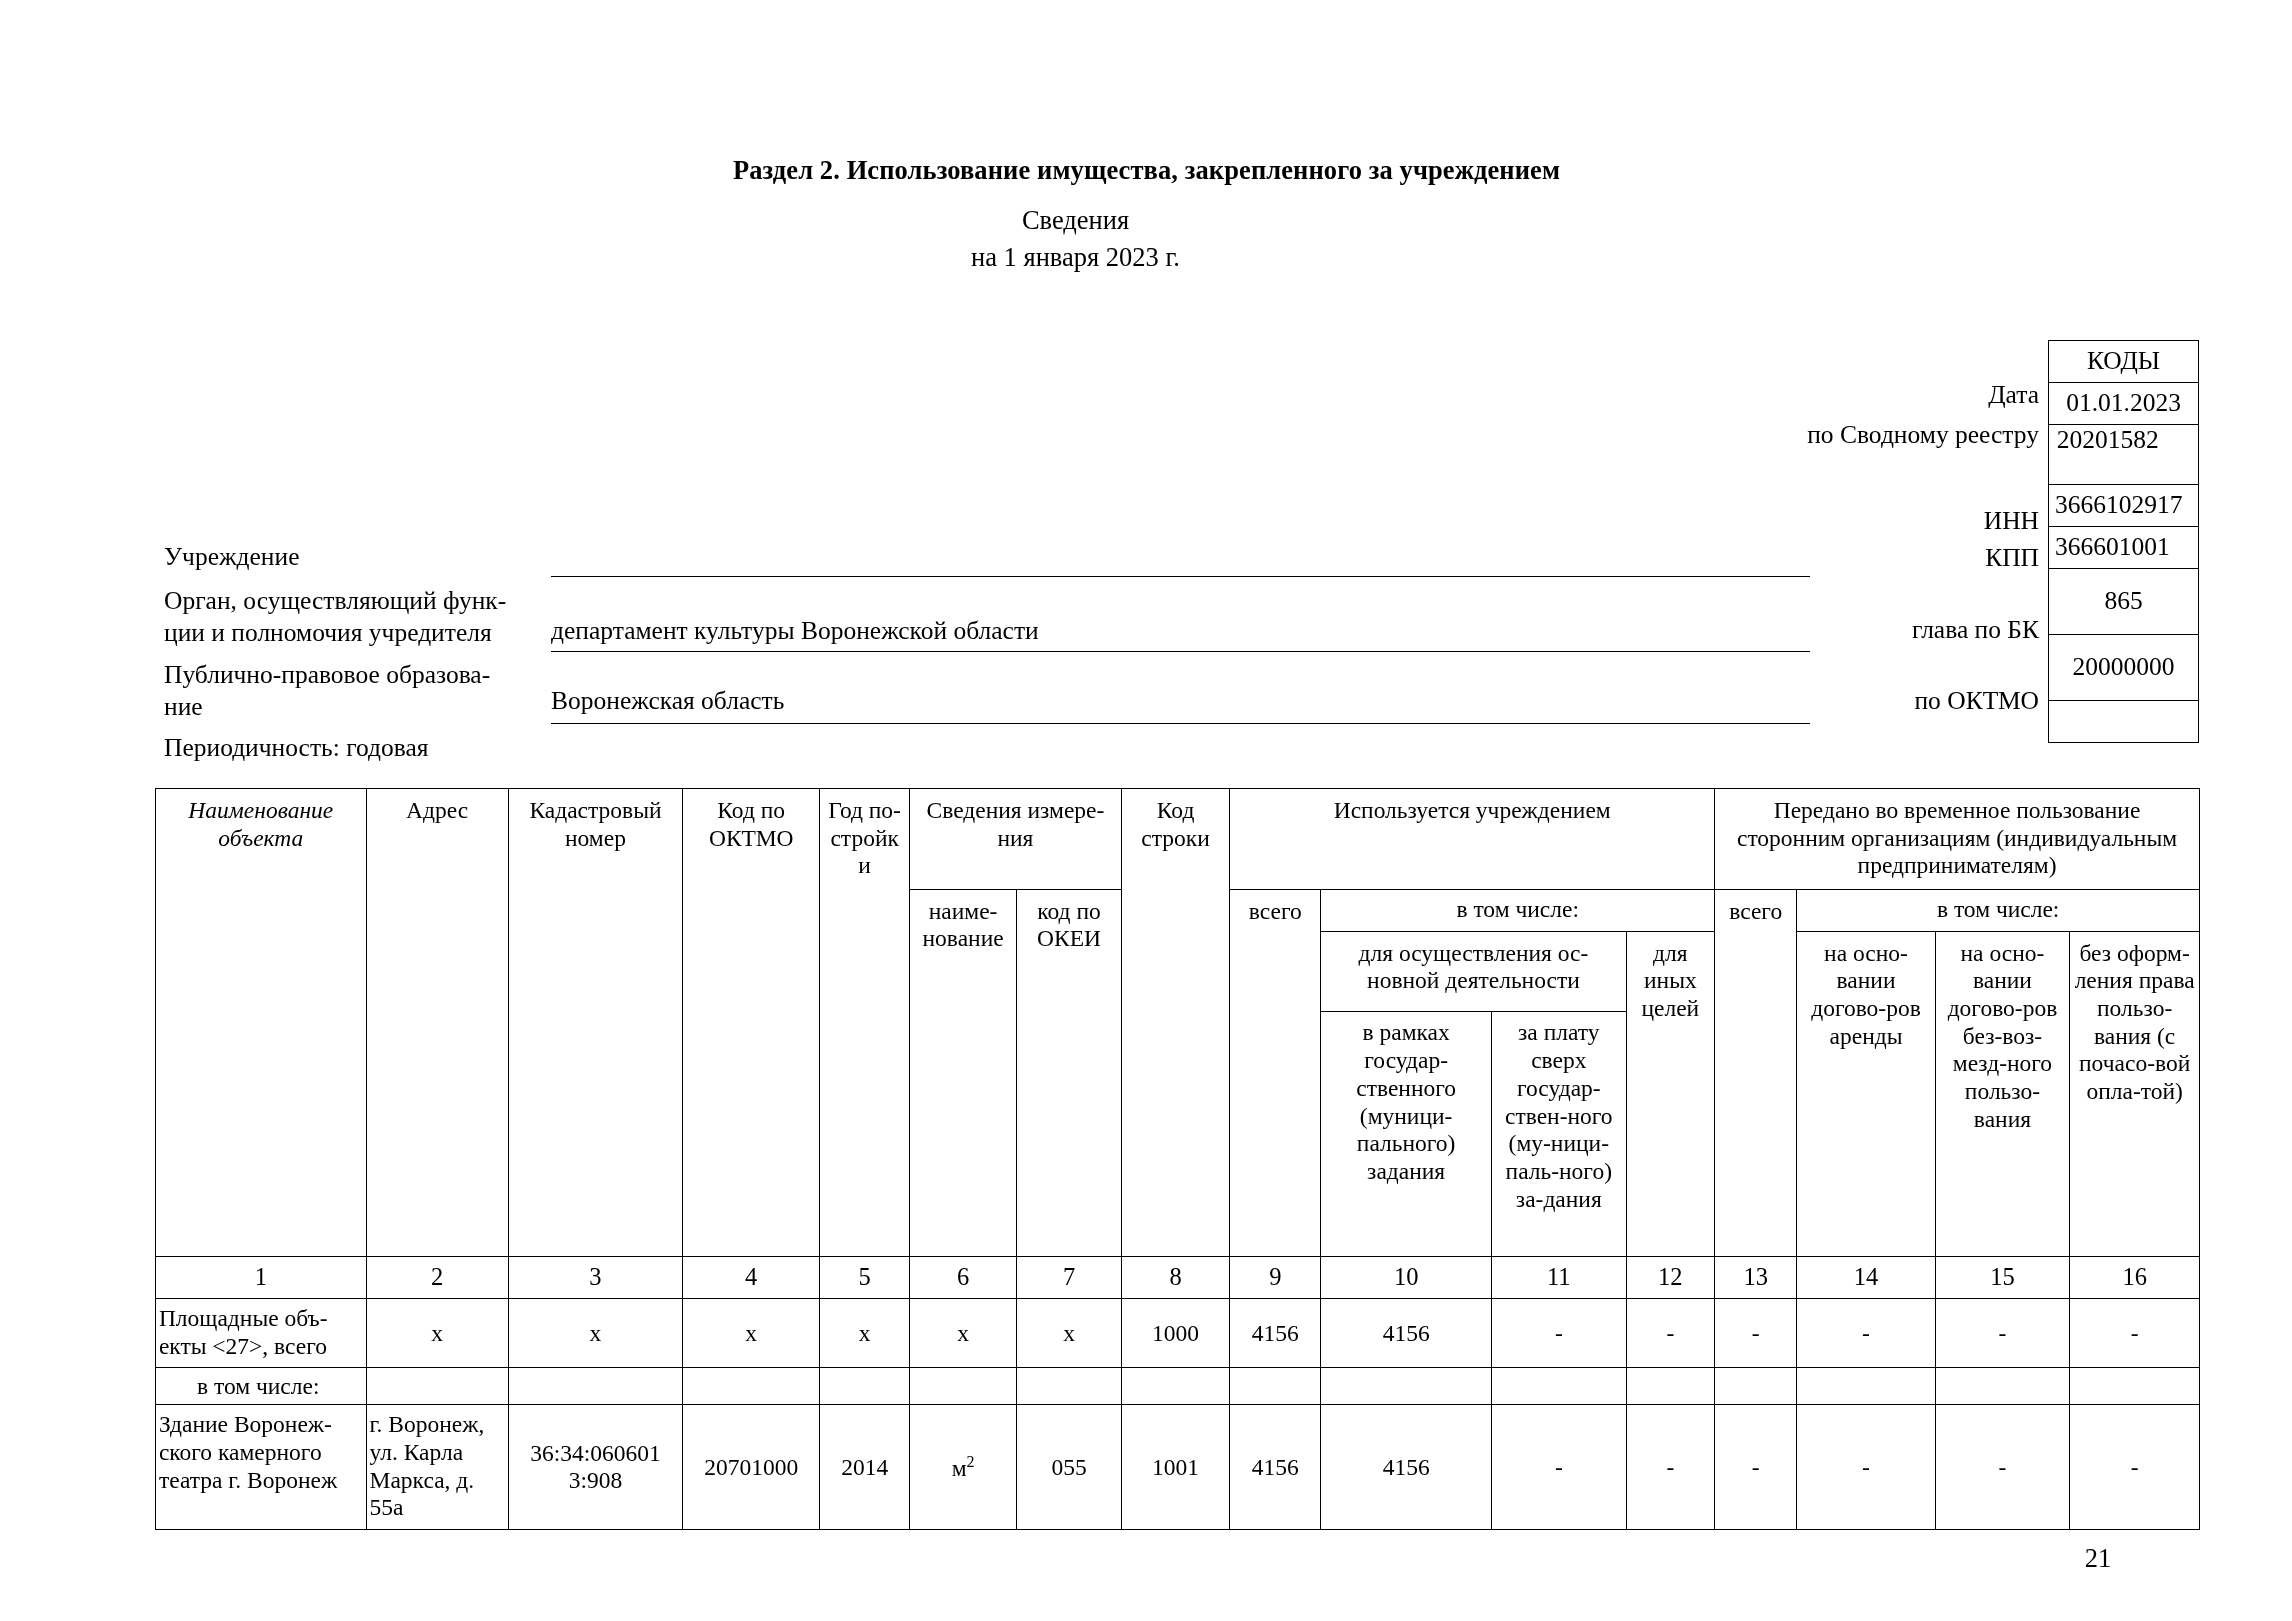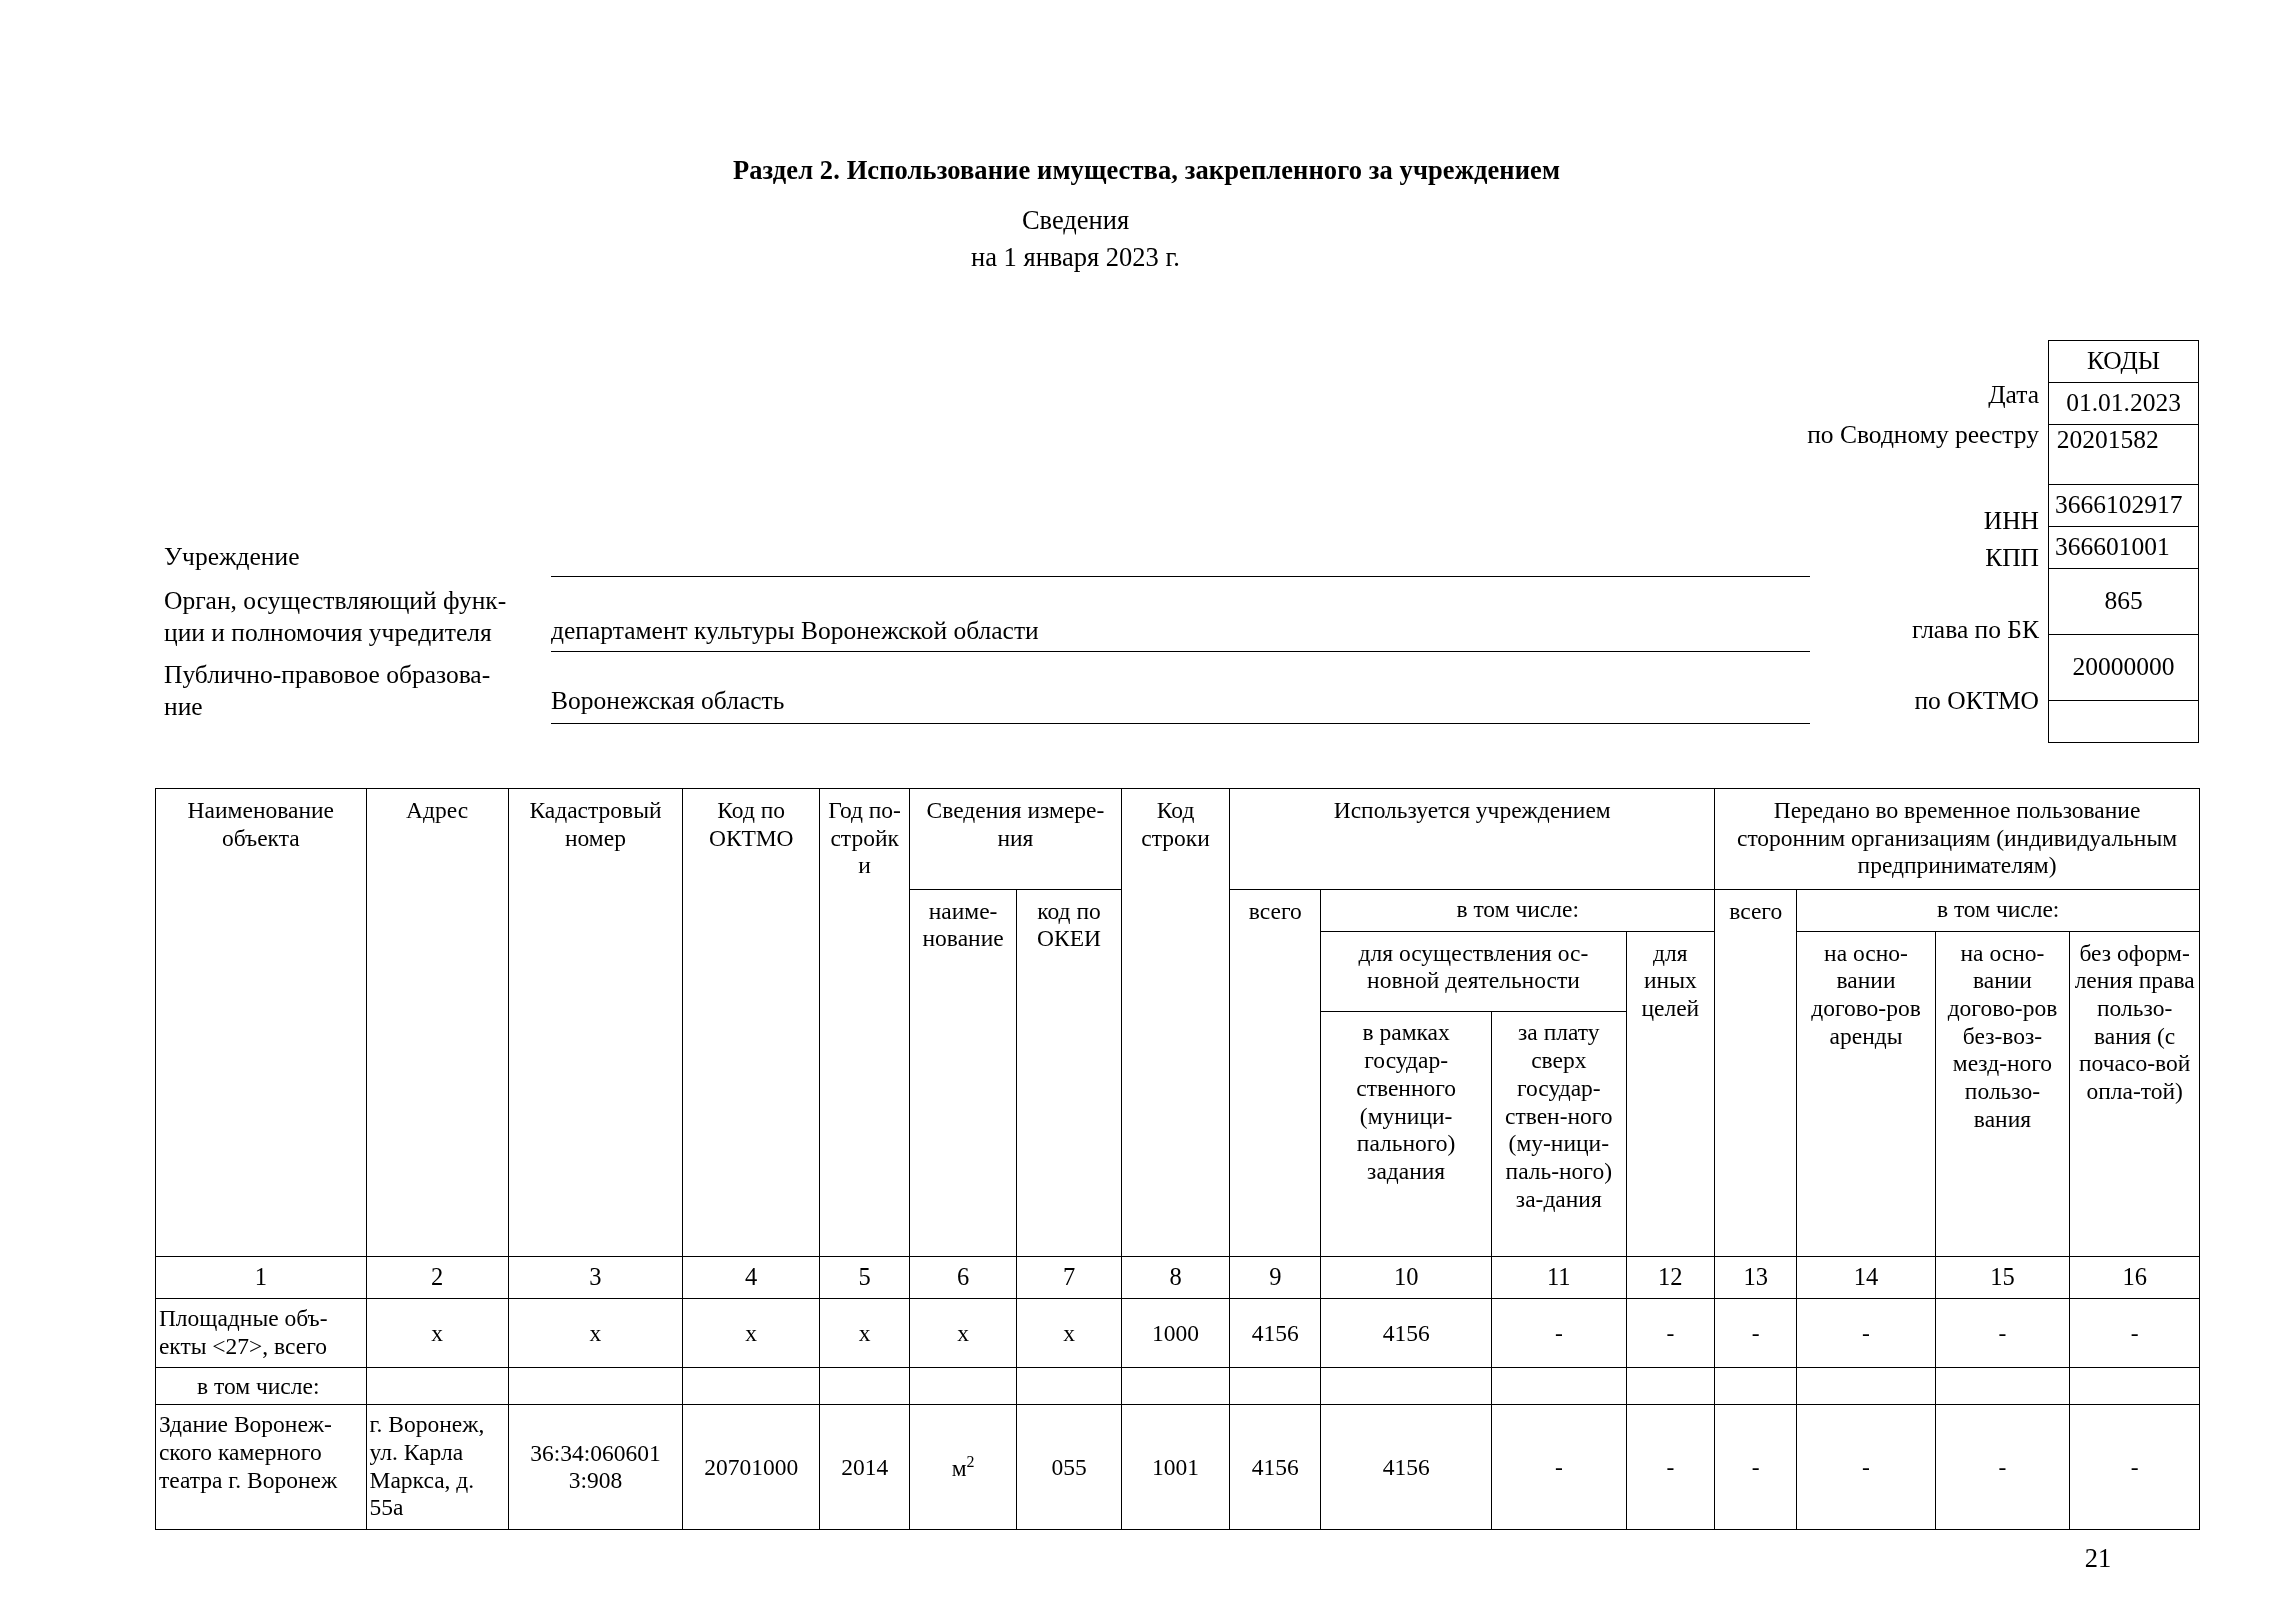--- a/index.html
+++ b/index.html
@@ -186,20 +186,21 @@
   <div class="field-label" style="top:585px;">Орган, осуществляющий функ-</div>
   <div class="field-label" style="top:617px;">ции и полномочия учредителя</div>
   <div class="field-value" style="top:616px;">департамент культуры Воронежской области</div>
   <div class="field-rule" style="top:651px; width:1259px;"></div>
 
   <div class="field-label" style="top:659px;">Публично-правовое образова-</div>
   <div class="field-label" style="top:691px;">ние</div>
   <div class="field-value" style="top:686px;">Воронежская область</div>
   <div class="field-rule" style="top:723px; width:1259px;"></div>
 
+  <div class="field-label" style="top:732px; width:549px;">Периодичность: годовая</div>
 
   <table class="main-table">
     <colgroup>
       <col style="width:169px">
       <col style="width:114px">
       <col style="width:140px">
       <col style="width:110px">
       <col style="width:72px">
       <col style="width:86px">
       <col style="width:84px">
@@ -208,21 +209,21 @@
       <col style="width:137px">
       <col style="width:108px">
       <col style="width:71px">
       <col style="width:66px">
       <col style="width:111px">
       <col style="width:108px">
       <col style="width:104px">
     </colgroup>
     <thead>
       <tr>
-        <th class="top-head" rowspan="4" style="vertical-align:top;">Наименование объекта</th>
+        <th class="top-head" rowspan="4" style="vertical-align:top;font-style:italic;">Наименование объекта</th>
         <th class="top-head" rowspan="4" style="vertical-align:top;">Адрес</th>
         <th class="top-head" rowspan="4" style="vertical-align:top;">Кадастровый номер</th>
         <th class="top-head" rowspan="4" style="vertical-align:top;">Код по ОКТМО</th>
         <th class="top-head" rowspan="4" style="vertical-align:top;">Год по-стройк и</th>
         <th class="top-head" colspan="2" style="height:90px;vertical-align:top;">Сведения измере-ния</th>
         <th class="top-head" rowspan="4" style="vertical-align:top;">Код строки</th>
         <th class="top-head" colspan="4" style="vertical-align:top;">Используется учреждением</th>
         <th class="top-head" colspan="4" style="vertical-align:top;">Передано во временное пользование сторонним организациям (индивидуальным предпринимателям)</th>
       </tr>
       <tr>

